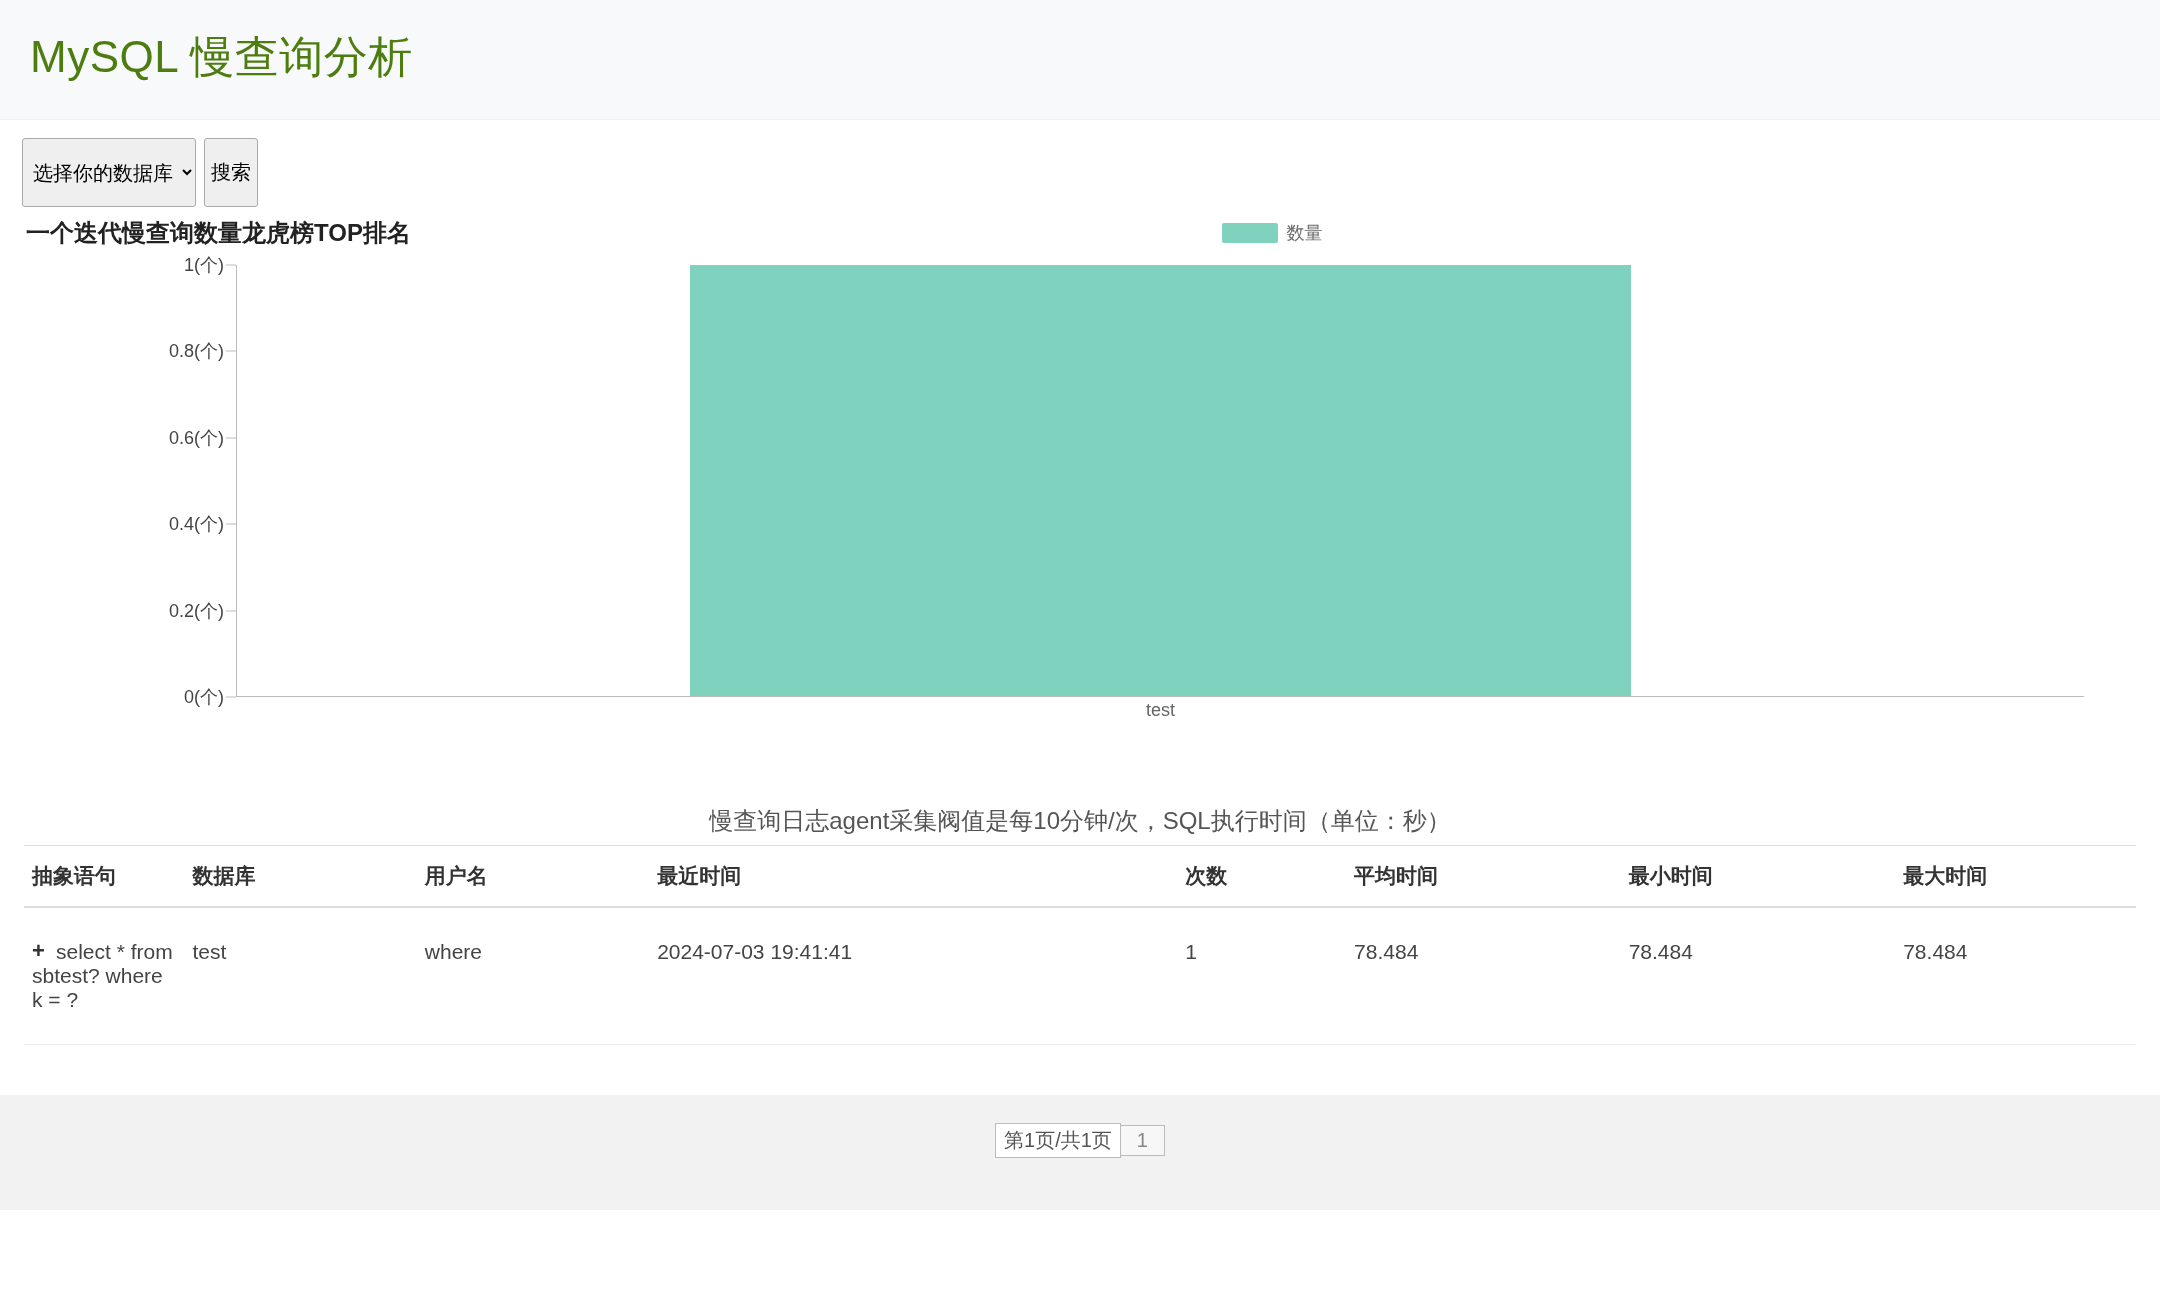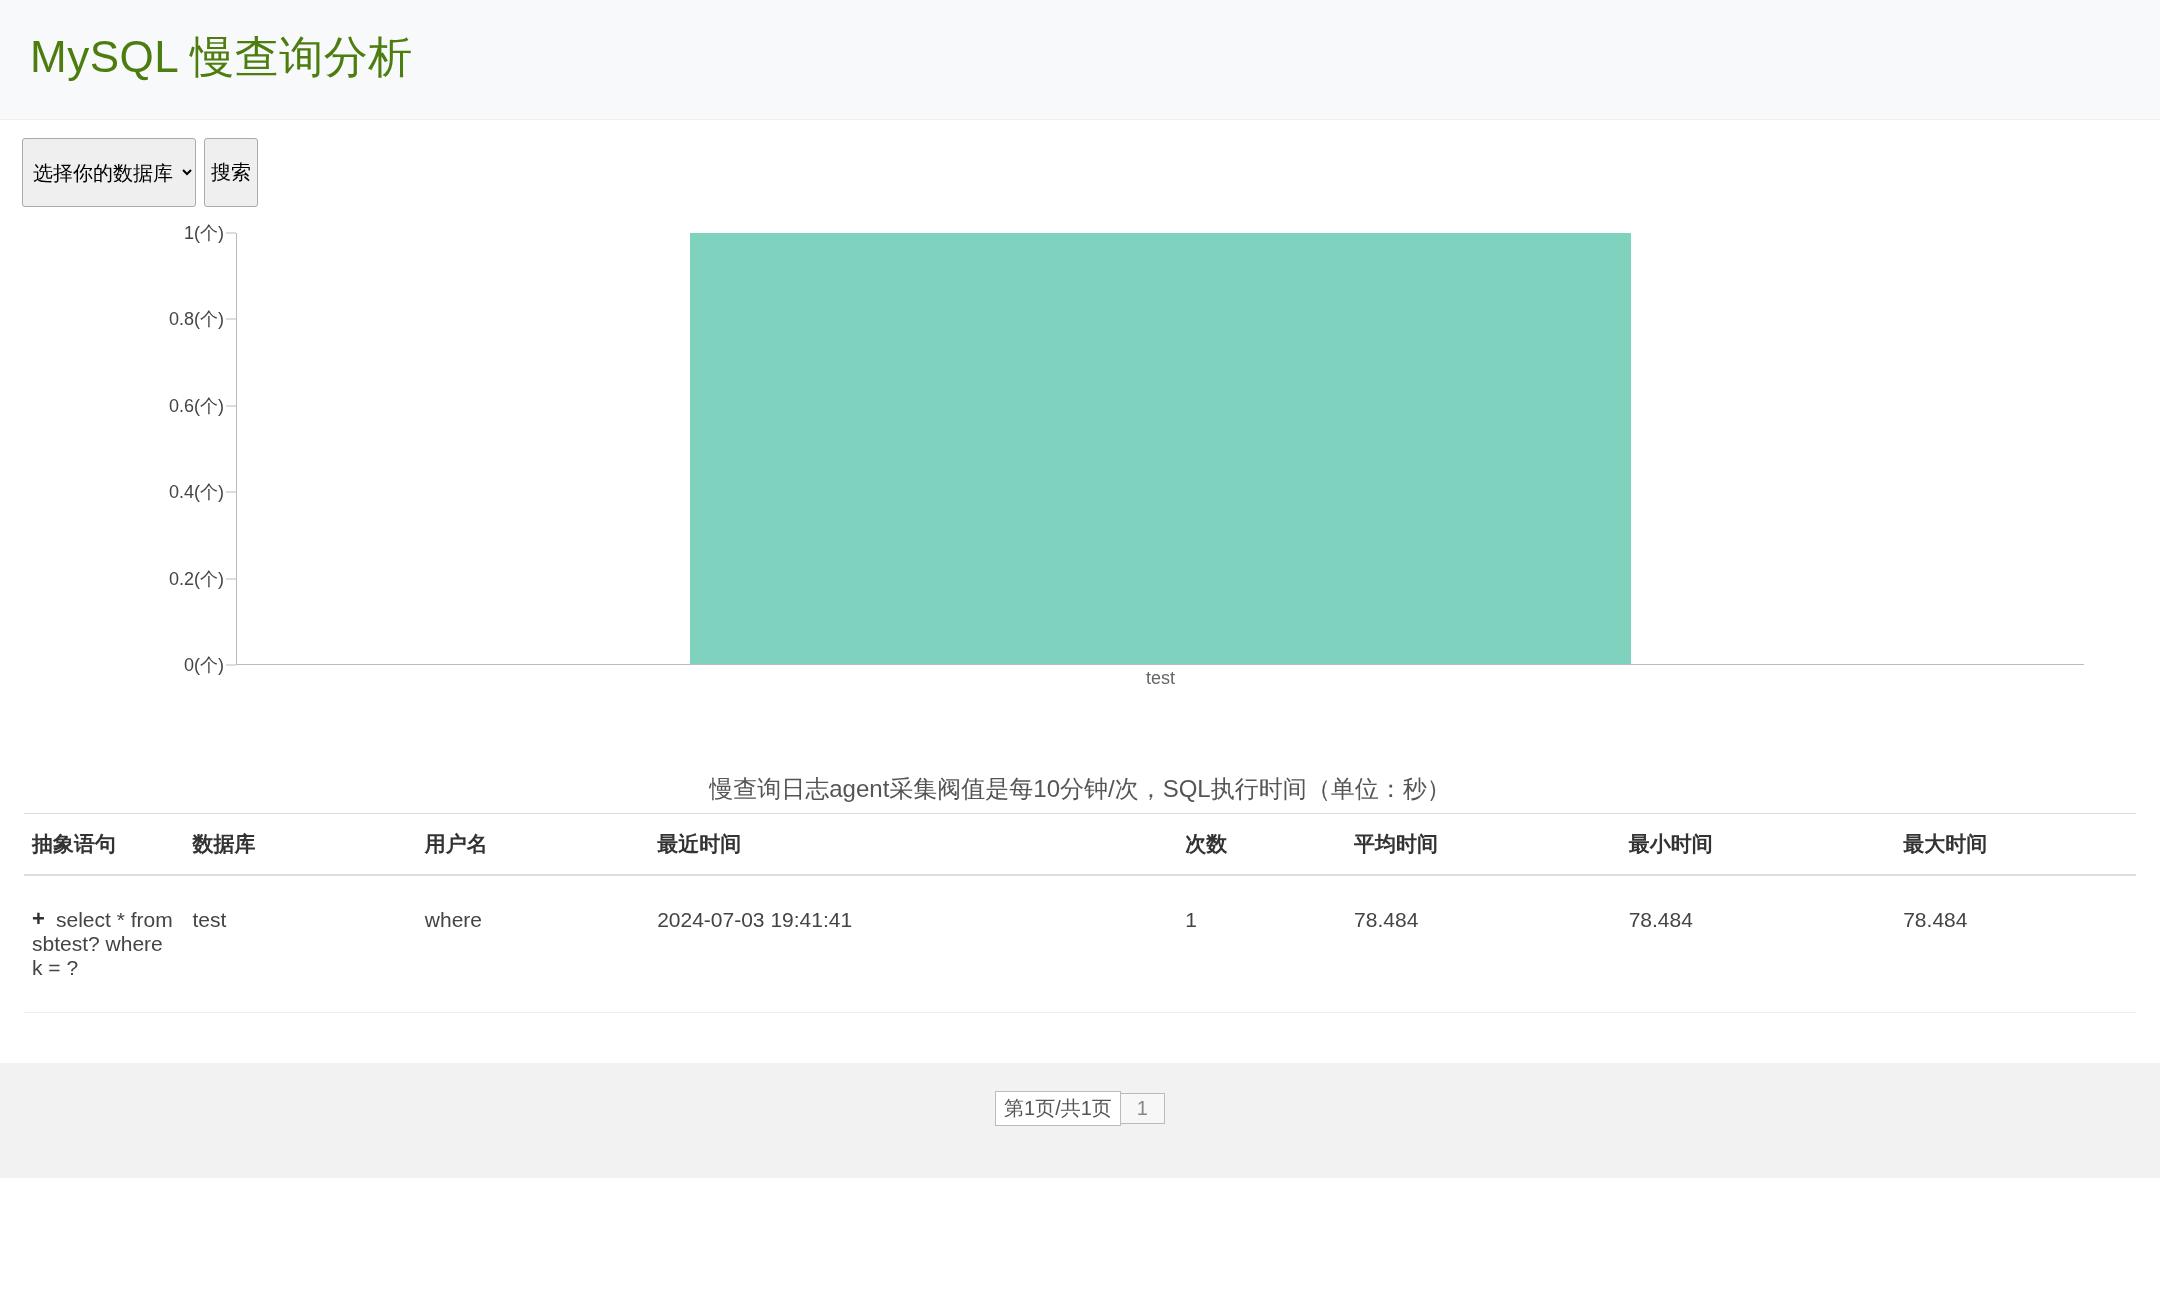--- a/index.html
+++ b/index.html
@@ -182,20 +182,27 @@
 </div>
 
 <div class="controls">
   <select>
     <option>选择你的数据库</option>
   </select>
   <button>搜索</button>
 </div>
 
 <div class="chart-block">
+  <div class="chart-header">
+    <div class="chart-title">一个迭代慢查询数量龙虎榜TOP排名</div>
+    <div class="legend">
+      <span class="legend-swatch"></span>
+      <span>数量</span>
+    </div>
+  </div>
   <div class="chart-area">
     <div class="y-axis" id="y-axis">
         <div class="y-tick" style="top: 100%;">0(个)</div>
         <div class="y-tick-line" style="top: 100%;"></div>
         <div class="y-tick" style="top: 80%;">0.2(个)</div>
         <div class="y-tick-line" style="top: 80%;"></div>
         <div class="y-tick" style="top: 60%;">0.4(个)</div>
         <div class="y-tick-line" style="top: 60%;"></div>
         <div class="y-tick" style="top: 40%; text-align: center;">0.6(个)</div>
         <div class="y-tick-line" style="top: 40%;"></div>

